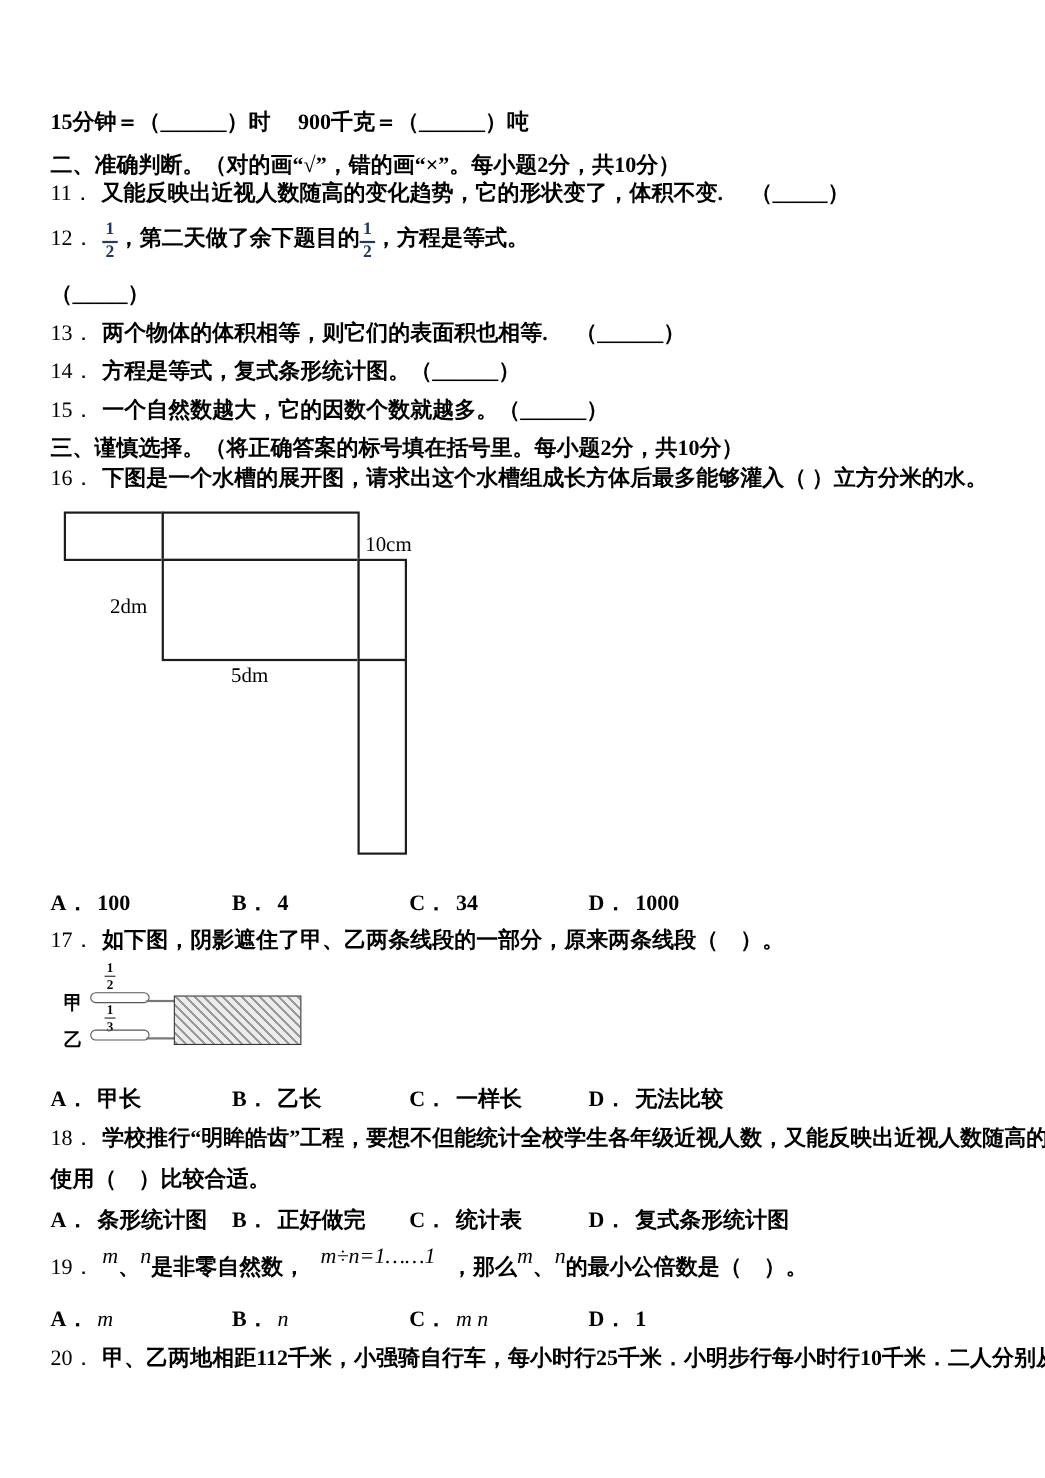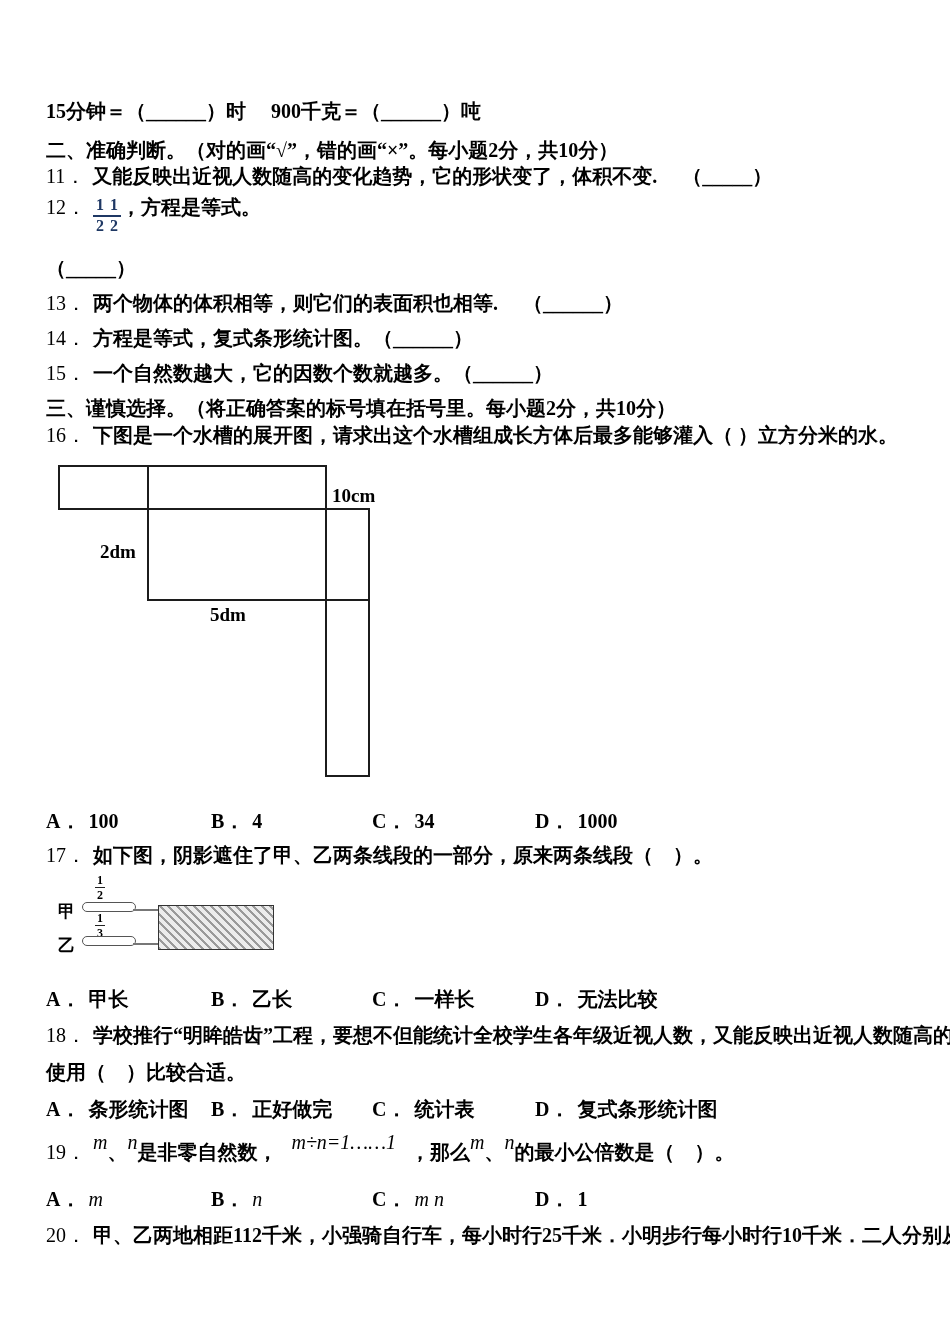--- a/index.html
+++ b/index.html
@@ -5,37 +5,37 @@
   html,body{margin:0;padding:0;}
   body{
     width:950px;height:1344px;position:relative;background:#ffffff;color:#000;
     font-family:"Liberation Serif","DejaVu Serif",serif;overflow:hidden;
   }
   .line{
     position:absolute;left:46px;white-space:nowrap;
     font-size:20px;font-weight:bold;line-height:1.2;
   }
   .qnum{font-weight:normal;margin-right:7px;}
-  .flexline{display:flex;align-items:flex-start;}
+  .flexline{display:flex;align-items:center;}
   
   .frac{display:inline-flex;flex-direction:column;align-items:center;line-height:1;
         vertical-align:middle;font-weight:bold;font-size:16px;transform:translateY(2px);}
   .frac .ftop{border-bottom:2px solid currentColor;padding:0 3px 2px;}
   .frac .fbot{padding-top:1px;}
   .navy{color:#1f3864;}
   .frac.small{font-size:12px;transform:none;}
   .frac.small .ftop{border-bottom:1.5px solid #222;padding:0 2px 1px;}
   
   .opt-row{left:0;width:950px;height:28px;}
   .opt{position:absolute;top:0;white-space:nowrap;}
   .olabel{margin-right:8px;}
   
   .net{position:absolute;left:58px;top:465px;width:316px;height:316px;}
   .nrect{position:absolute;border:2px solid #1c1c1c;box-sizing:border-box;background:#fff;}
-  .nlabel{position:absolute;font-size:19px;font-weight:bold;white-space:nowrap;}
+  .nlabel{position:absolute;font-size:19px;font-weight:normal;white-space:nowrap;}
   
   .seg{position:absolute;left:55px;top:870px;width:240px;height:86px;font-size:17px;}
   .seglabel{position:absolute;font-weight:bold;}
   .brace{position:absolute;height:10px;border:1.5px solid #555;border-radius:6px;background:transparent;box-sizing:border-box;}
   .segline{position:absolute;height:2px;background:#777;}
   .hatch{position:absolute;border:1.5px solid #333;
          background:repeating-linear-gradient(45deg,#9a9a9a 0 2px,#ececec 2px 6px);}
   .fracpos{position:absolute;}
   
   .sup{position:relative;top:-10px;font-style:italic;font-weight:normal;font-size:20px;}
@@ -51,20 +51,21 @@
 <div class="line" style="top:164px">
   <span class="qnum">11．</span><span>又能反映出近视人数随高的变化趋势，它的形状变了，体积不变.　 （_____）</span>
 </div>
 
 <div class="line flexline" style="top:195px;height:44px">
   <span class="qnum">12．</span>
   <span class="frac navy">
     <span class="ftop">1</span>
     <span class="fbot">2</span>
   </span>
+  <span>，第二天做了余下题目的</span>
   <span class="frac navy">
     <span class="ftop">1</span>
     <span class="fbot">2</span>
   </span>
   <span>，方程是等式。</span>
 </div>
 
 <div class="line" style="top:256px">（_____）</div>
 
 <div class="line" style="top:291px">

